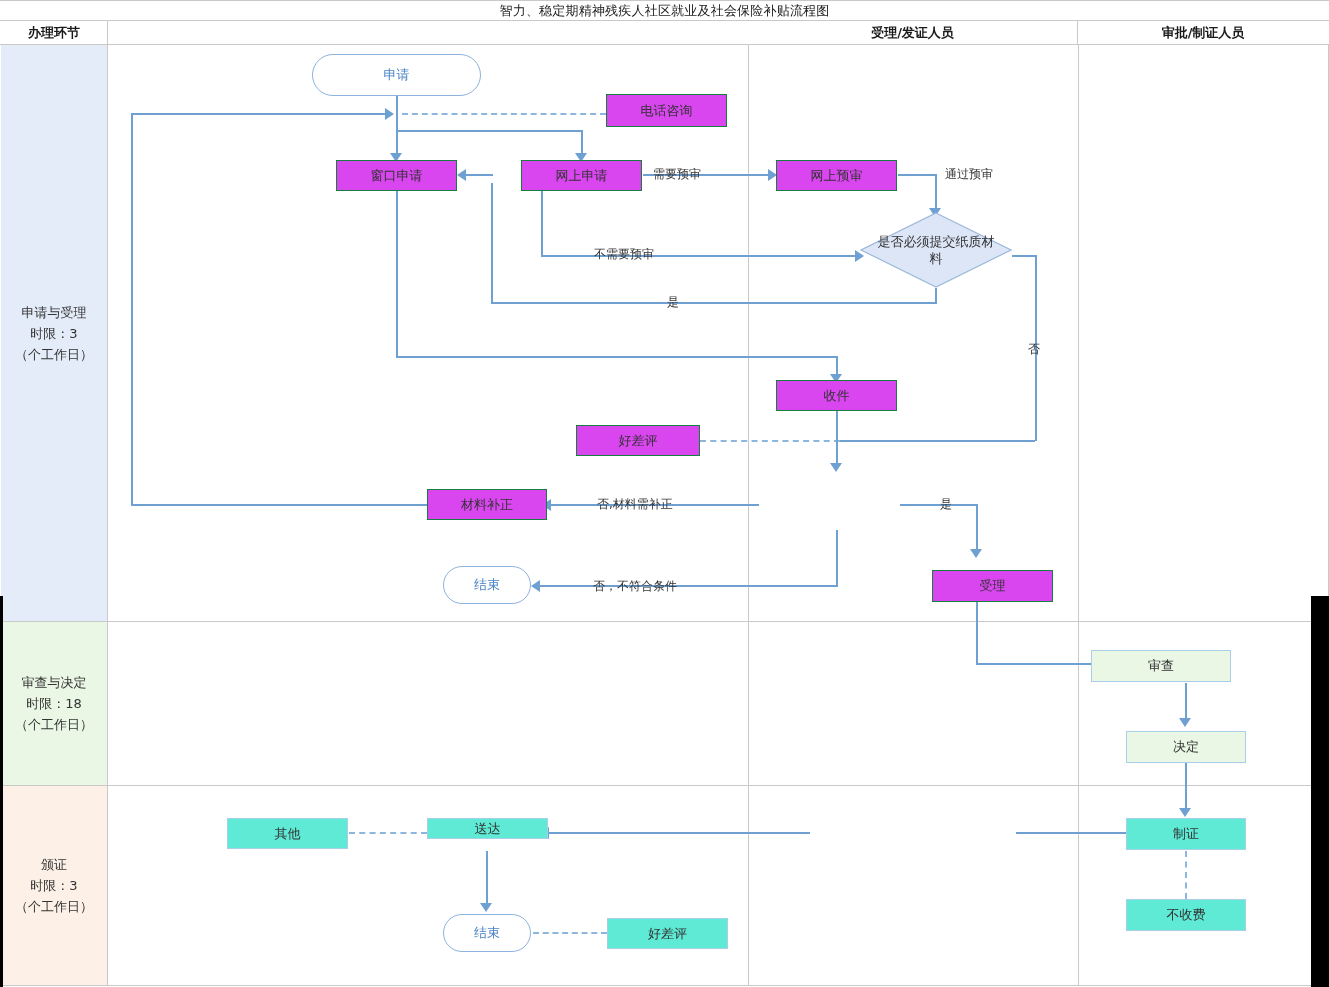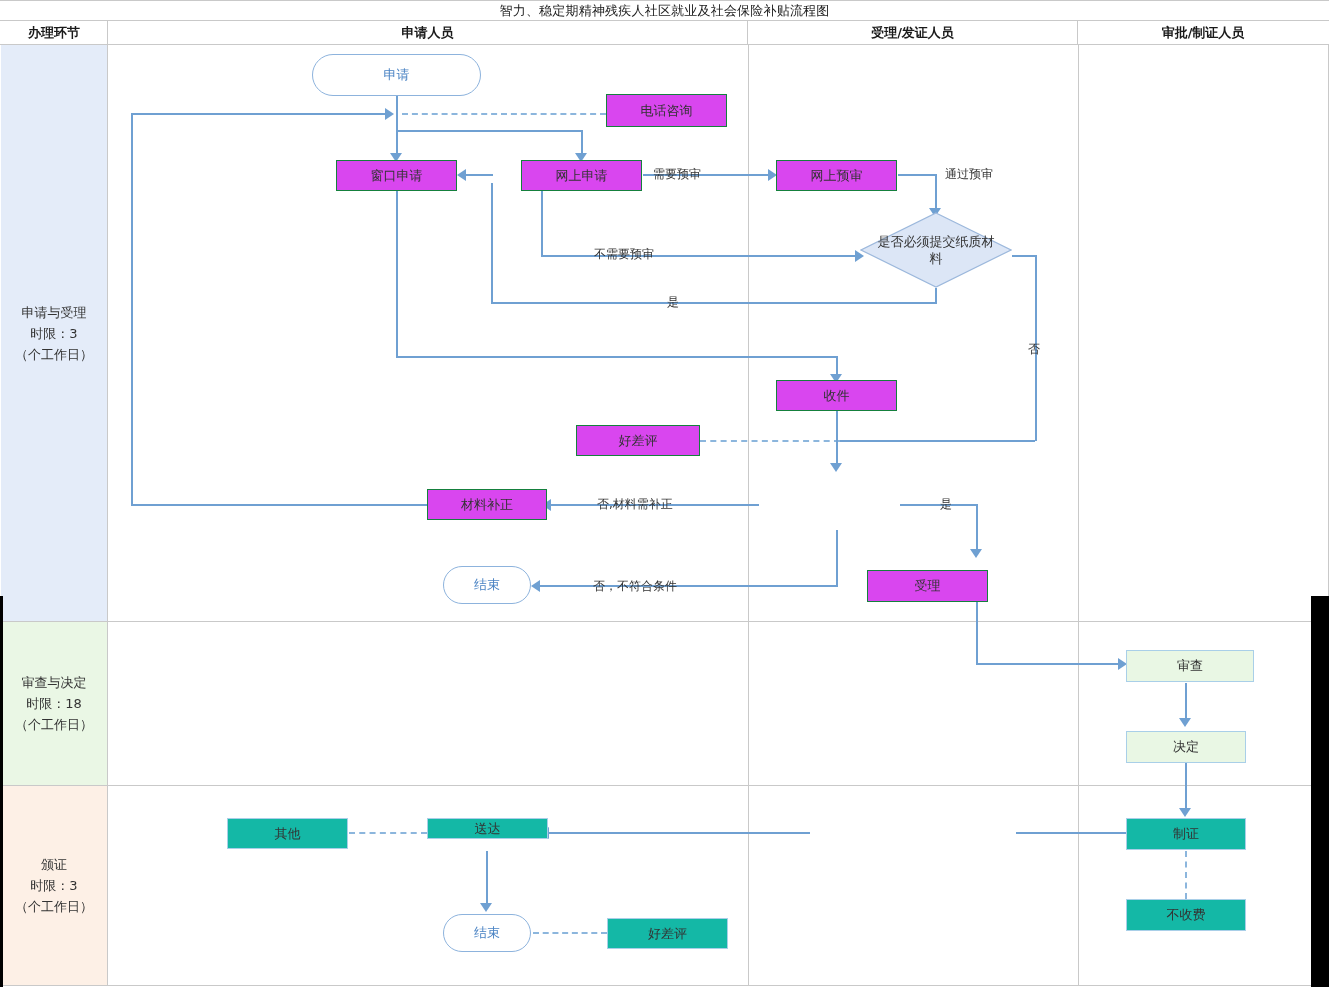--- a/index.html
+++ b/index.html
@@ -67,21 +67,21 @@
     position:absolute;
     box-sizing:border-box;
     display:flex;align-items:center;justify-content:center;
     text-align:center;
     font-size:13px;
     line-height:16px;
     z-index:5;
   }
   .n-blue{background:#d946ef;border:1px solid #15803d;color:#333;}
   .n-green{background:#e9f7e4;border:1px solid #a9cfe8;color:#333;}
-  .n-orange{background:#14b8a6;border:1px solid #a9cfe8;color:#333;}
+  .n-orange{background:#5eead4;border:1px solid #a9cfe8;color:#333;}
 
   .term{
     border-radius:22px;
     background:#ffffff;
     border:1px solid #8db3dd;
     color:#4a83c4;
   }
   .term-start{color:#4a83c4;}
 
   .diamond{
@@ -124,21 +124,20 @@
 </style>
 </head>
 <body>
 
 <div id="page">
 
   <div class="title-bar">智力、稳定期精神残疾人社区就业及社会保险补贴流程图</div>
 
   <div class="header-row">
     <div class="hcell sep" style="left:1px;width:107px;">办理环节</div>
-    <div class="hcell sep" style="left:108px;width:640px;">申请人员</div>
     <div class="hcell" style="left:1078px;width:250px;">审批/制证人员</div>
     <div class="hcell sep" style="left:748px;width:330px;">受理/发证人员</div>
   </div>
 
   <div class="lane-label" style="top:45px;height:577px;background:#e4ecf9;">
     <div>申请与受理</div>
     <div>时限：3</div>
     <div>（个工作日）</div>
   </div>
   <div class="lane-label" style="top:622px;height:164px;background:#eaf7e5;">
@@ -259,23 +258,23 @@
 
   <div class="node n-blue" style="left:776px;top:380px;width:121px;height:31px;">收件</div>
 
   <div class="node n-blue" style="left:576px;top:425px;width:124px;height:31px;">好差评</div>
 
 
   <div class="node n-blue" style="left:427px;top:489px;width:120px;height:31px;">材料补正</div>
 
   <div class="node term" style="left:443px;top:566px;width:88px;height:38px;">结束</div>
 
-  <div class="node n-blue" style="left:867px;top:570px;width:121px;height:32px;">受理</div>
-
-  <div class="node n-green" style="left:1126px;top:650px;width:128px;height:32px;">审查</div>
+  <div class="node n-blue" style="left:932px;top:570px;width:121px;height:32px;">受理</div>
+
+  <div class="node n-green" style="left:1091px;top:650px;width:140px;height:32px;">审查</div>
 
   <div class="node n-green" style="left:1126px;top:731px;width:120px;height:32px;">决定</div>
 
   <div class="node n-orange" style="left:1126px;top:818px;width:120px;height:32px;">制证</div>
 
   <div class="node n-orange" style="left:1126px;top:899px;width:120px;height:32px;">不收费</div>
 
 
   <div class="node n-orange" style="left:227px;top:818px;width:121px;height:31px;">其他</div>
 

